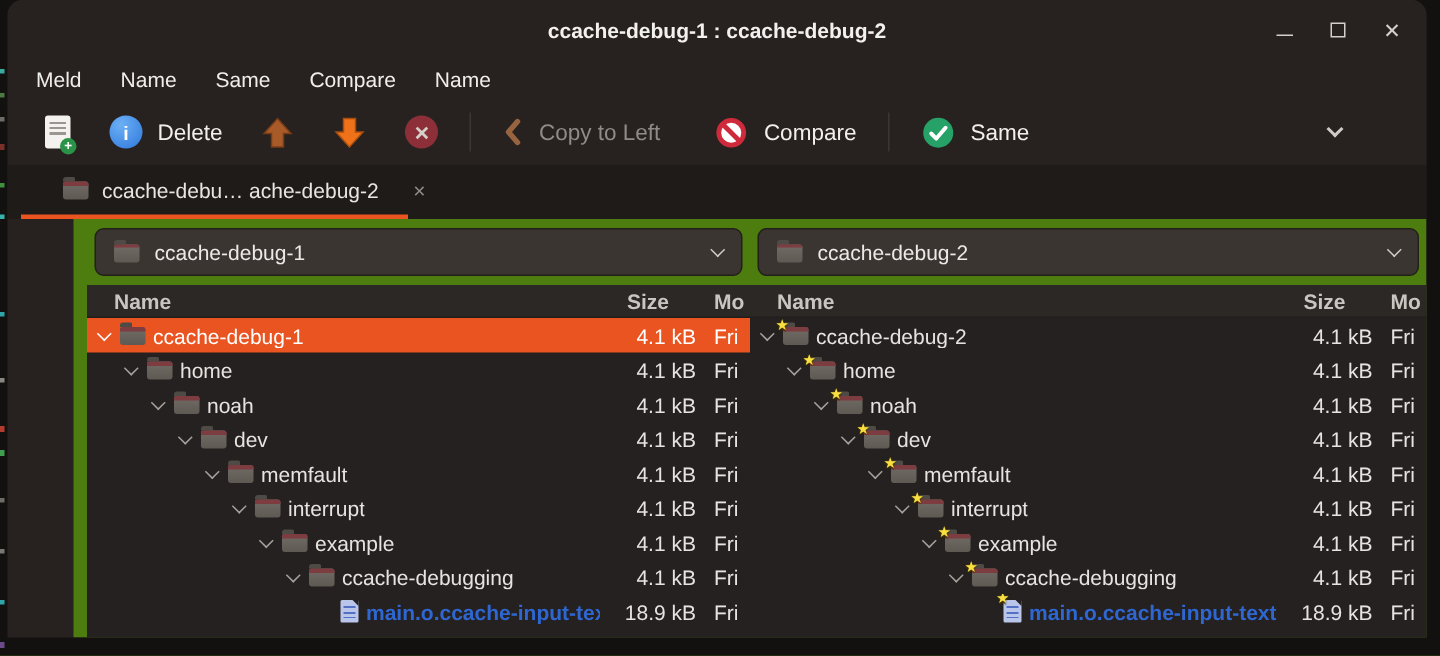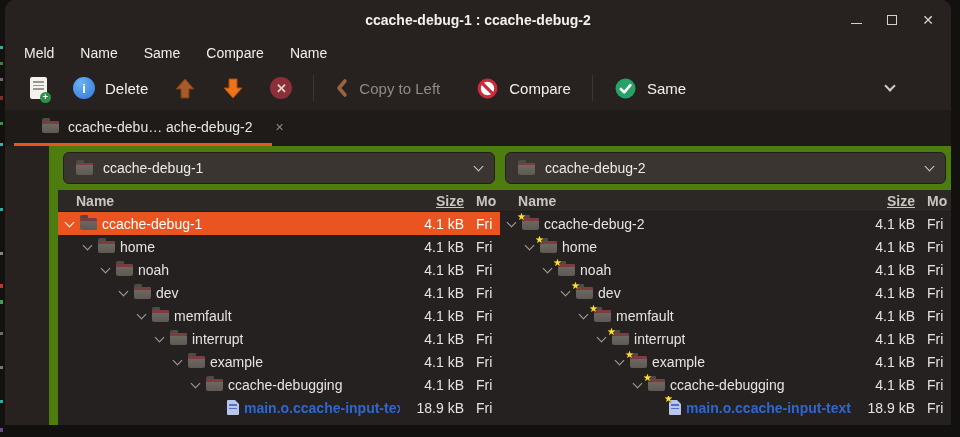--- a/index.html
+++ b/index.html
@@ -66,21 +66,21 @@
   .selector-row { height:44px; padding:6px 5px 6px 5px; }
   .selector { height:32px; background:#3a3531; border:1px solid #232019; border-radius:6px;
               display:flex; align-items:center; gap:10px; padding:0 12px; color:#eceae7;
               font-size:14px; }
   .sel-chev { margin-left:auto; width:7px; height:7px; border-right:1.8px solid #cfccc8;
               border-bottom:1.8px solid #cfccc8; transform:rotate(45deg); margin-top:-3px; }
 
   .col-header { height:22px; background:#2b2825; border-bottom:1px solid #201d1b;
                 display:flex; align-items:center; color:#c9c6c2; font-size:14px; font-weight:bold; }
   .col-name { padding-left:18px; flex:1; }
-  .col-size { width:64px; text-align:right;text-decoration:underline; }
+  .col-size { width:64px; text-align:center; }
   .col-mod  { width:36px; padding-left:12px; overflow:hidden; white-space:nowrap; }
 
   .tree { flex:1; background:#242120; overflow:hidden; }
   .tree-row { height:23px; display:flex; align-items:center; color:#e6e3e0; font-size:14px;
               white-space:nowrap; overflow:hidden; }
   .tree-row.selected { background:#e95420; color:#ffffff; }
   .indent { flex:none; height:1px; }
   .expander { flex:none; width:7px; height:7px; border-right:1.7px solid #a5a19c;
               border-bottom:1.7px solid #a5a19c; transform:rotate(45deg); margin:-3px 7px 0 2px; }
   .tree-row.selected .expander { border-color:#ffffff; }

